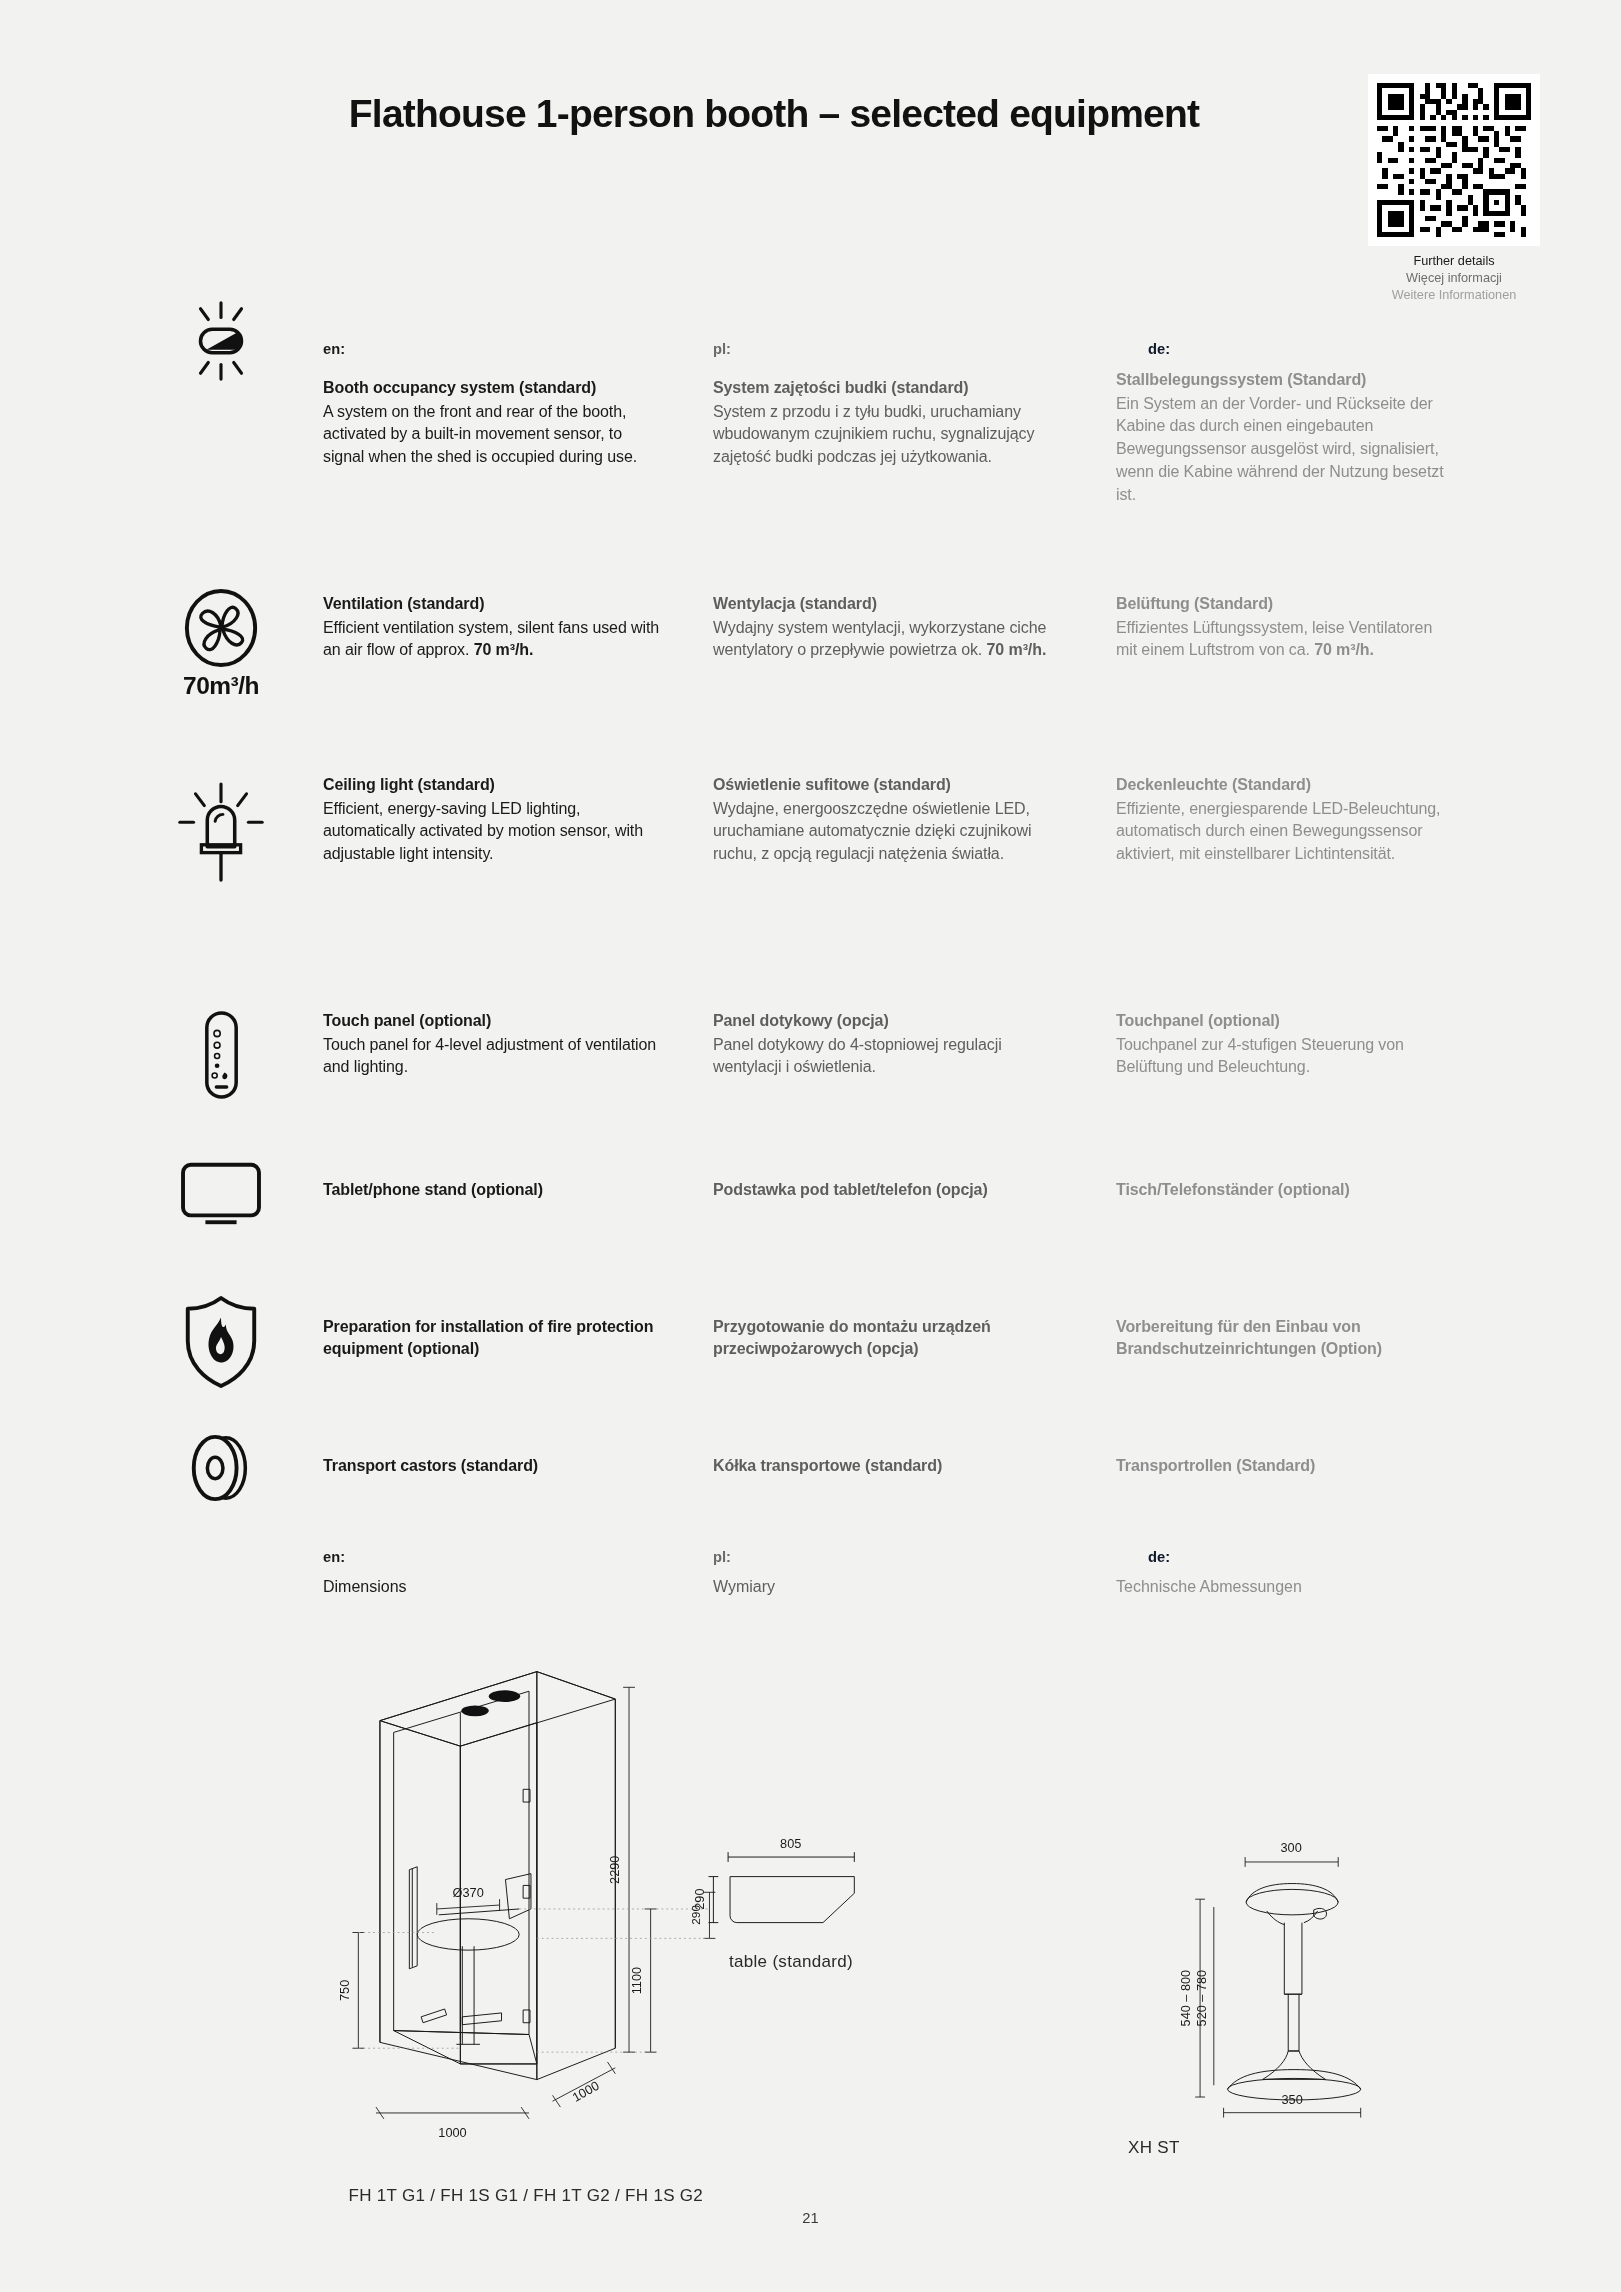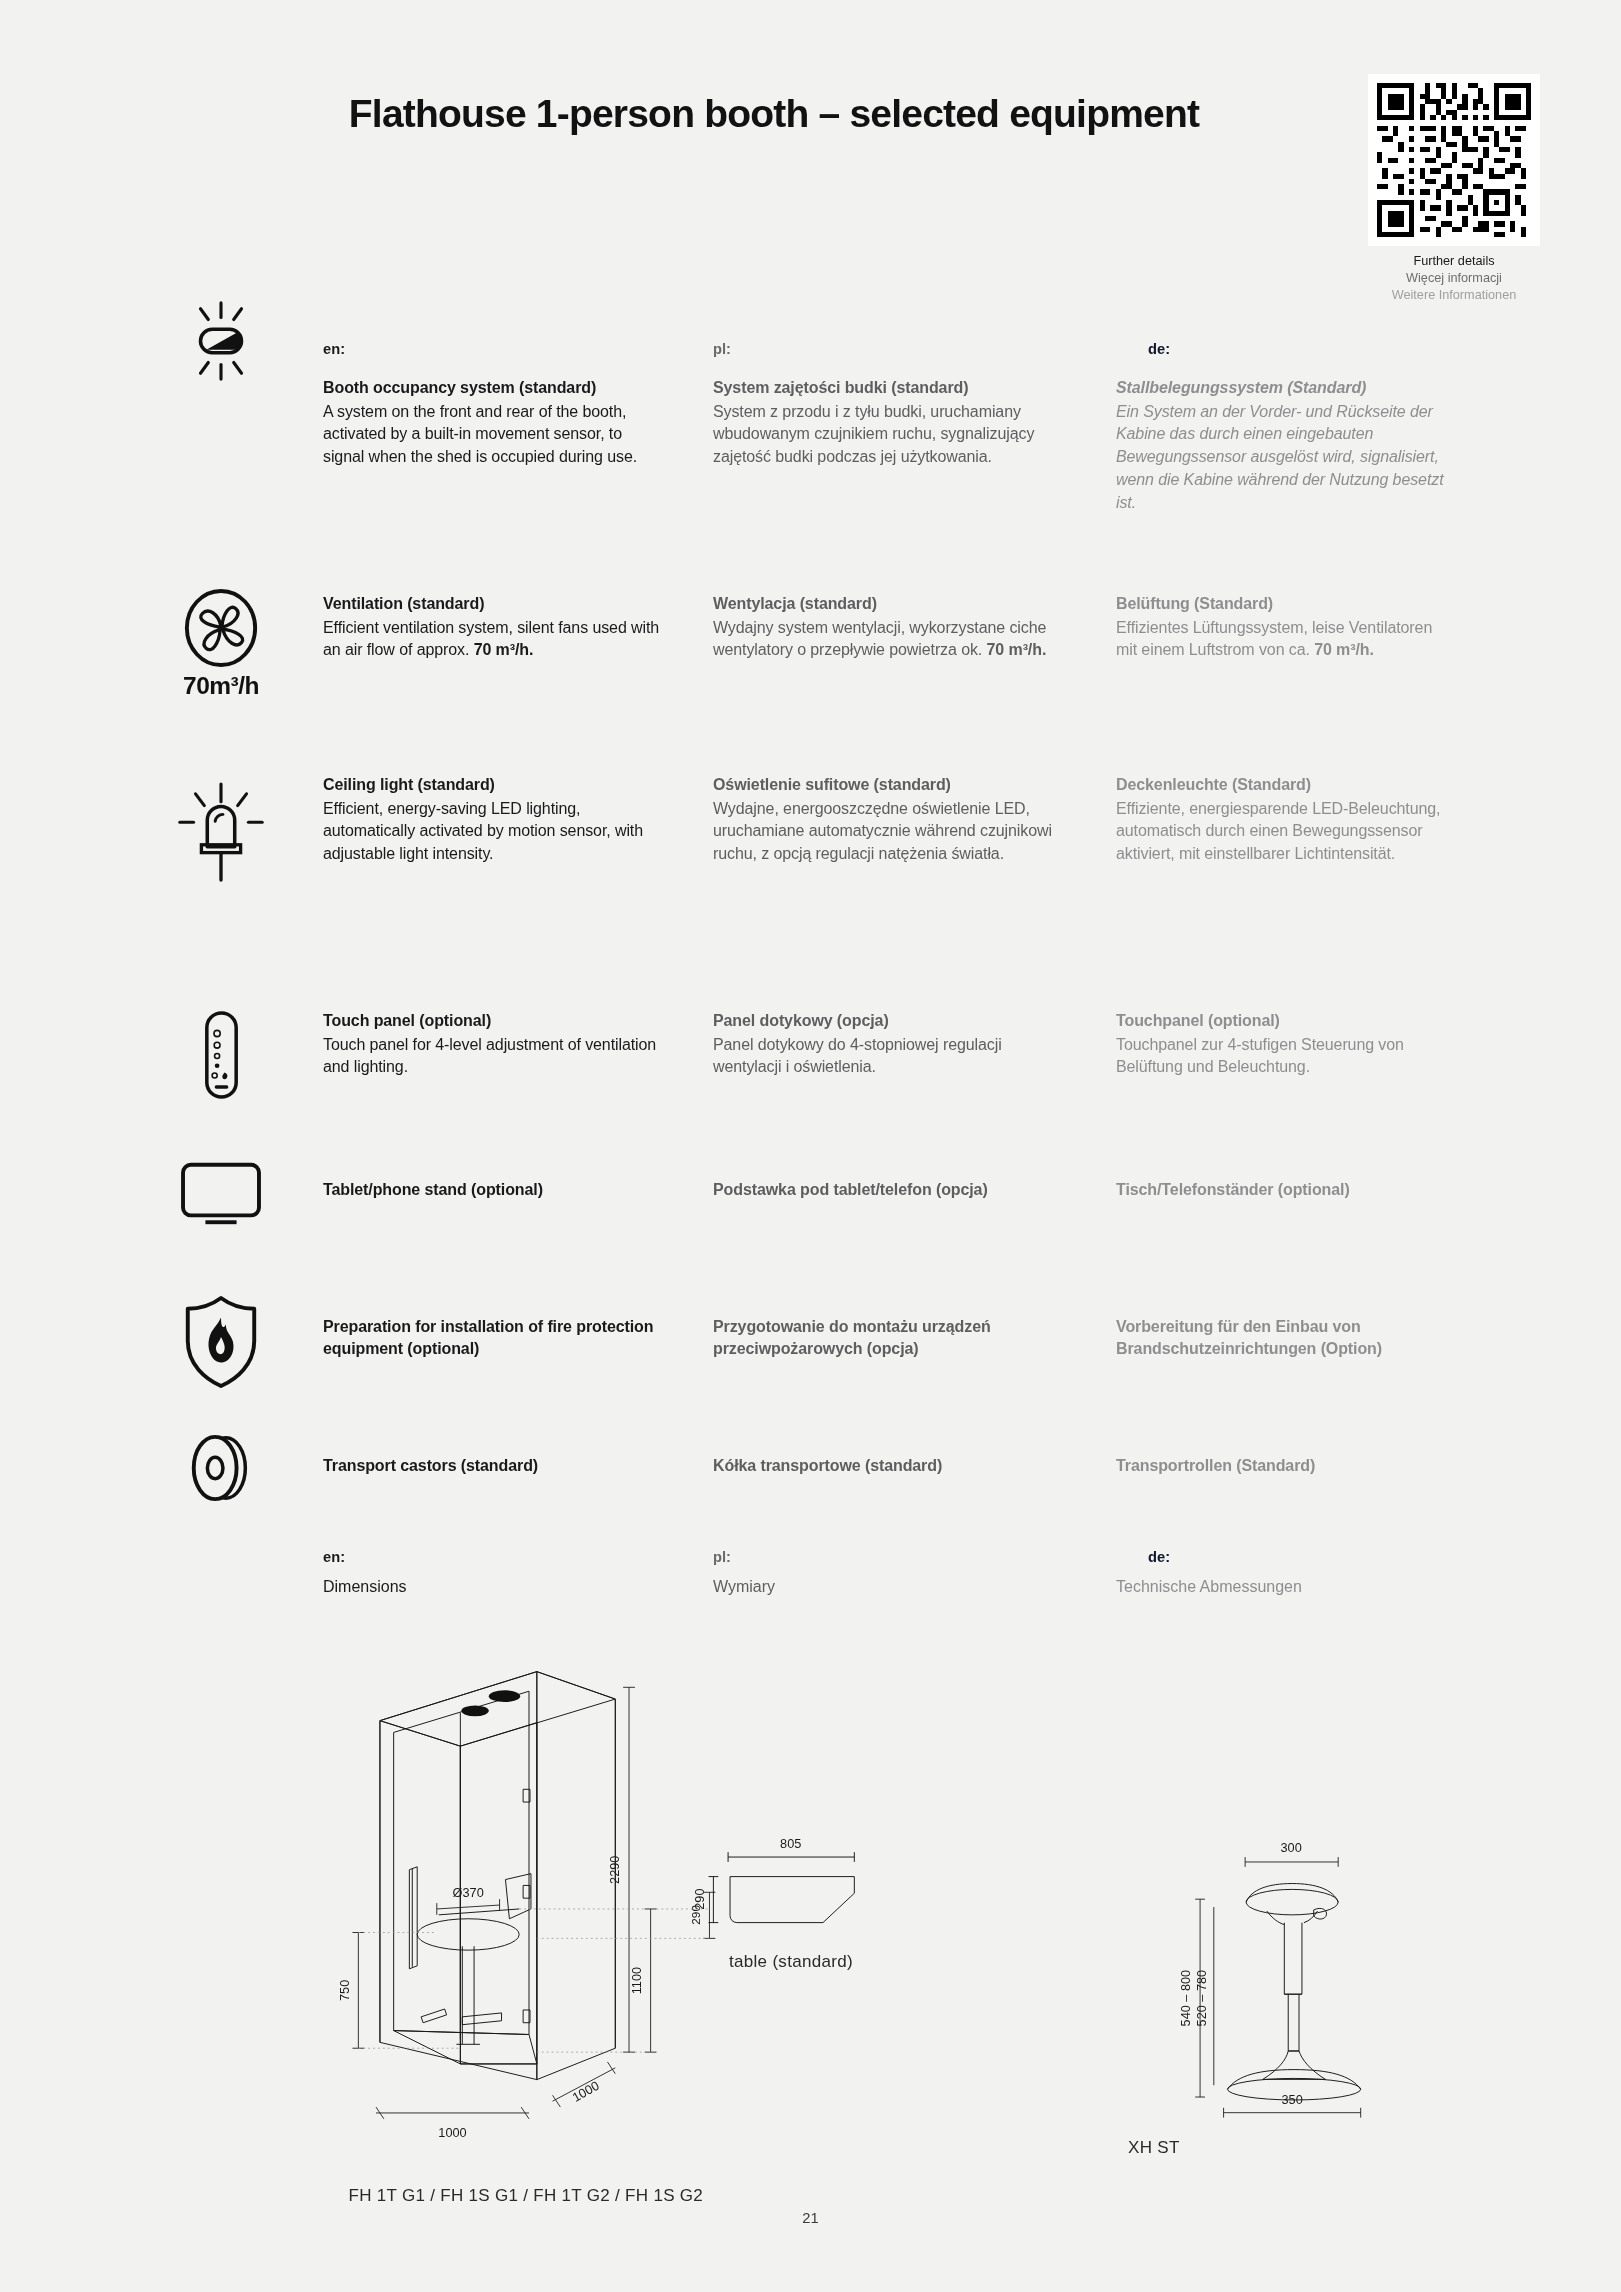--- a/index.html
+++ b/index.html
@@ -336,21 +336,21 @@
       </svg>
     </div>
     <div class="col c-en" style="top:78px;">
       <h3>Booth occupancy system (standard)</h3>
       <p>A system on the front and rear of the booth, activated by a built-in movement sensor, to signal when the shed is occupied during use.</p>
     </div>
     <div class="col c-pl" style="top:78px;">
       <h3>System zajętości budki (standard)</h3>
       <p>System z przodu i z tyłu budki, uruchamiany wbudowanym czujnikiem ruchu, sygnalizujący zajętość budki podczas jej użytkowania.</p>
     </div>
-    <div class="col c-de" style="top:78px;font-style:italic;">
+    <div class="col c-de" style="top:70px;">
       <h3>Stallbelegungssystem (Standard)</h3>
       <p>Ein System an der Vorder- und Rückseite der Kabine das durch einen eingebauten Bewegungssensor ausgelöst wird, signalisiert, wenn die Kabine während der Nutzung besetzt ist.</p>
     </div>
   </div>
 
   <div class="feature" style="top:588px;">
     <div class="icon-cell" style="top:0;">
       <svg width="84" height="80" viewBox="0 0 86 82">
         <ellipse cx="43" cy="41" rx="35" ry="38" fill="none" stroke="#111" stroke-width="4"></ellipse>
         <g fill="none" stroke="#111" stroke-width="3.4" stroke-linejoin="round">
@@ -392,21 +392,21 @@
         <rect x="30" y="64" width="40" height="8" fill="none" stroke="#111" stroke-width="3.4"></rect>
         <line x1="50" y1="72" x2="50" y2="100" stroke="#111" stroke-width="3.4" stroke-linecap="round"></line>
       </svg>
     </div>
     <div class="col c-en" style="top:0;">
       <h3>Ceiling light (standard)</h3>
       <p>Efficient, energy-saving LED lighting, automatically activated by motion sensor, with adjustable light intensity.</p>
     </div>
     <div class="col c-pl" style="top:0;">
       <h3>Oświetlenie sufitowe (standard)</h3>
-      <p>Wydajne, energooszczędne oświetlenie LED, uruchamiane automatycznie während czujnikowi ruchu, z opcją regulacji natężenia światła.</p>
+      <p>Wydajne, energooszczędne oświetlenie LED, uruchamiane automatycznie dzięki czujnikowi ruchu, z opcją regulacji natężenia światła.</p>
     </div>
     <div class="col c-de" style="top:0;">
       <h3>Deckenleuchte (Standard)</h3>
       <p>Effiziente, energiesparende LED-Beleuchtung, automatisch durch einen Bewegungssensor aktiviert, mit einstellbarer Lichtintensität.</p>
     </div>
   </div>
 
   <div class="feature" style="top:1010px;">
     <div class="icon-cell" style="top:0;">
       <svg width="67" height="90" viewBox="0 0 68 92">

